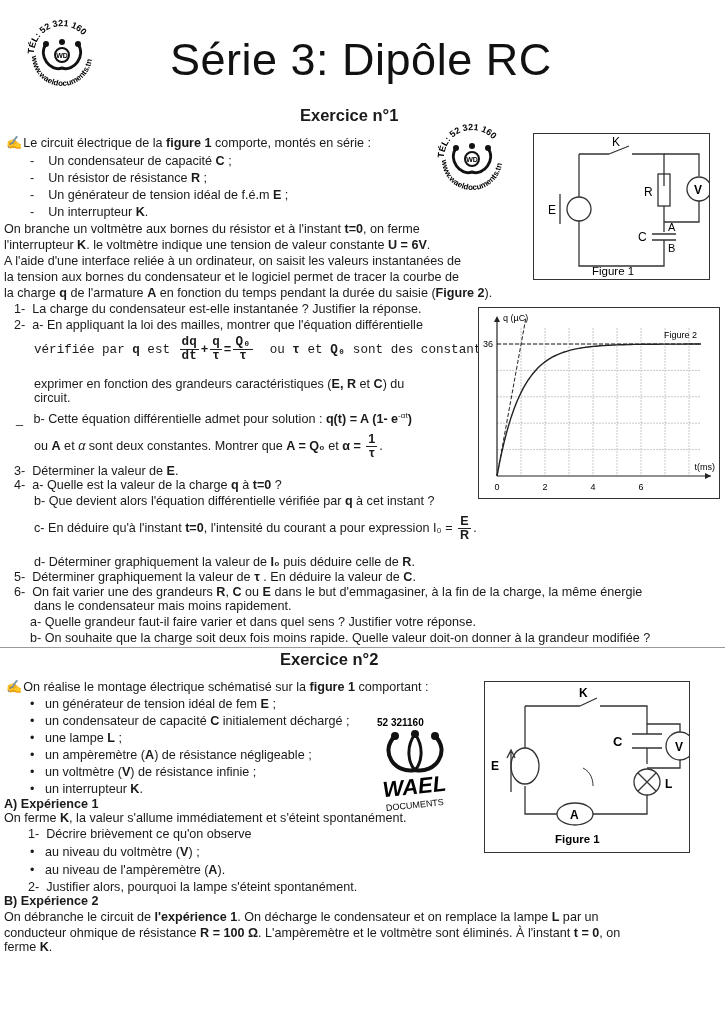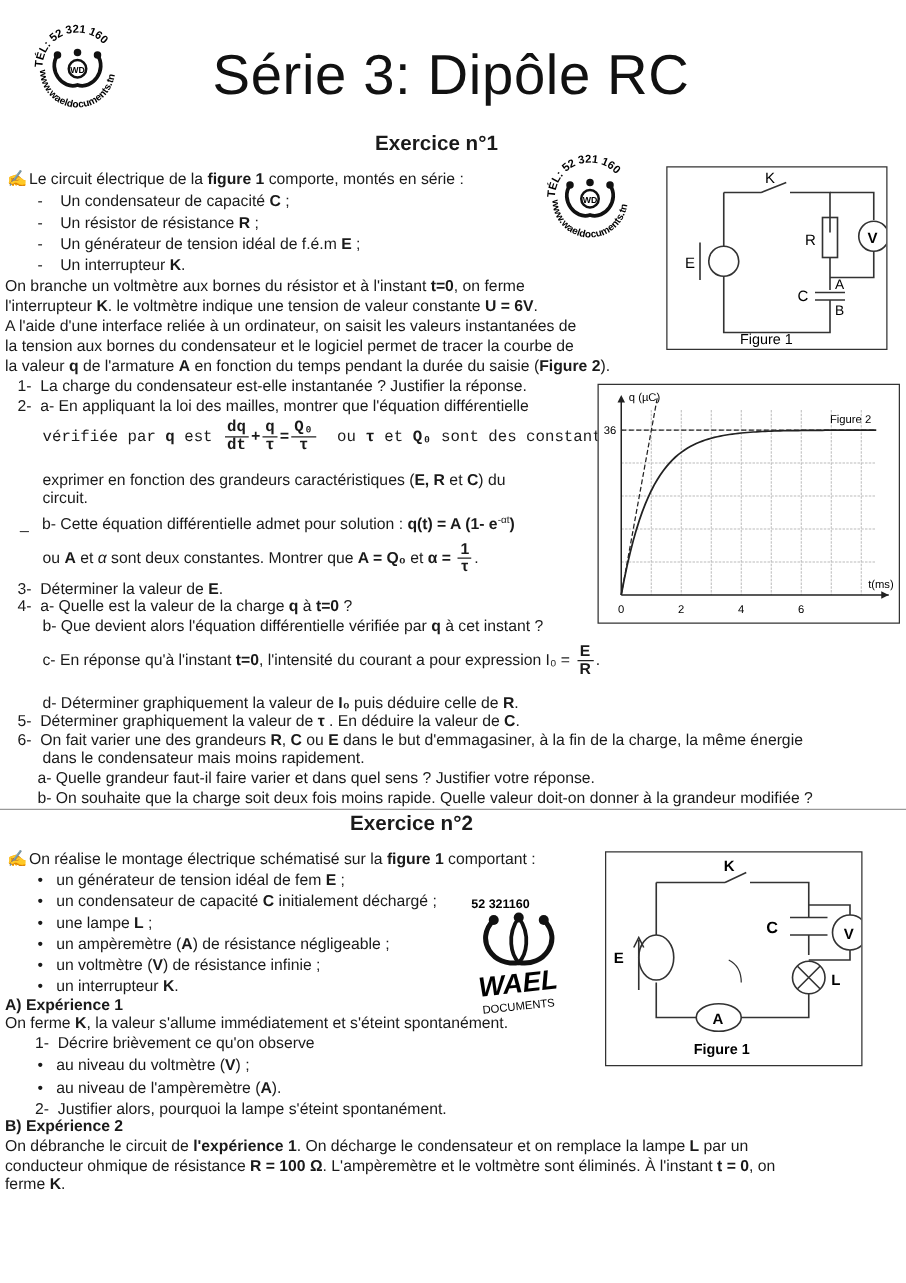--- a/index.html
+++ b/index.html
@@ -63,21 +63,21 @@
 </div>
 <div class="line" style="left:30px;top:154px;"><span>-</span>&nbsp;&nbsp;&nbsp;&nbsp;<span>Un condensateur de capacité </span><b>C</b><span> ;</span></div>
 <div class="line" style="left:30px;top:171px;"><span>-</span>&nbsp;&nbsp;&nbsp;&nbsp;<span>Un résistor de résistance </span><b>R</b><span> ;</span></div>
 <div class="line" style="left:30px;top:188px;"><span>-</span>&nbsp;&nbsp;&nbsp;&nbsp;<span>Un générateur de tension idéal de f.é.m </span><b>E</b><span> ;</span></div>
 <div class="line" style="left:30px;top:205px;"><span>-</span>&nbsp;&nbsp;&nbsp;&nbsp;<span>Un interrupteur </span><b>K</b><span>.</span></div>
 
 <div class="line" style="left:4px;top:222px;"><span>On branche un voltmètre aux bornes du résistor et à l'instant </span><b>t=0</b><span>, on ferme</span></div>
 <div class="line" style="left:4px;top:238px;"><span>l'interrupteur </span><b>K</b><span>. le voltmètre indique une tension de valeur constante </span><b>U = 6V</b><span>.</span></div>
 <div class="line" style="left:4px;top:254px;">A l'aide d'une interface reliée à un ordinateur, on saisit les valeurs instantanées de</div>
 <div class="line" style="left:4px;top:270px;">la tension aux bornes du condensateur et le logiciel permet de tracer la courbe de</div>
-<div class="line" style="left:4px;top:286px;"><span>la valeur </span><b>q</b><span> de l'armature </span><b>A</b><span> en fonction du temps pendant la durée du saisie (</span><b>Figure 2</b><span>).</span></div>
+<div class="line" style="left:4px;top:286px;"><span>la charge </span><b>q</b><span> de l'armature </span><b>A</b><span> en fonction du temps pendant la durée du saisie (</span><b>Figure 2</b><span>).</span></div>
 
 <div class="fig-box" style="left:533px;top:133px;width:175px;height:145px;">
   <svg width="175" height="145" viewBox="0 0 175 145">
     <g stroke="#333" stroke-width="1.3" fill="none">
       <path d="M45,20 L75,20 M75,20 L95,12 M98,20 L130,20 L130,52"></path>
       <path d="M130,20 L165,20 L165,42"></path>
       <circle cx="165" cy="55" r="12"></circle>
       <path d="M165,67 L165,88 L130,88"></path>
       <rect x="124" y="40" width="12" height="32"></rect>
       <path d="M130,72 L130,98"></path>
@@ -109,21 +109,21 @@
 <div class="line" style="left:34px;top:391px;">circuit.</div>
 <div class="line" style="left:16px;top:409px;">_&nbsp;&nbsp;&nbsp;<span>b- Cette équation différentielle admet pour solution : </span><b>q(t) = A (1- e</b><sup style="font-size:8px;">-αt</sup><b>)</b></div>
 <div class="line" style="left:34px;top:432px;line-height:28px;">
   <span>ou </span><b>A</b><span> et </span><i>α</i><span>  sont deux constantes. Montrer que </span><b>A = Q₀</b><span> et </span><b>α =</b>
   <span class="frac"><b class="num">1</b><b class="den">τ</b></span>.
 </div>
 <div class="line" style="left:14px;top:464px;"><span>3-</span>&nbsp;&nbsp;<span>Déterminer la valeur de </span><b>E</b><span>.</span></div>
 <div class="line" style="left:14px;top:478px;"><span>4-</span>&nbsp;&nbsp;<span>a- Quelle est la valeur de la charge </span><b>q</b><span> à </span><b>t=0</b><span> ?</span></div>
 <div class="line" style="left:34px;top:494px;"><span>b- Que devient alors l'équation différentielle vérifiée par </span><b>q</b><span> à cet instant ?</span></div>
 <div class="line" style="left:34px;top:514px;line-height:28px;">
-  <span>c- En réponse qu'à l'instant </span><b>t=0</b><span>, l'intensité du courant a pour expression </span><span>I₀ =</span>
+  <span>c- En déduire qu'à l'instant </span><b>t=0</b><span>, l'intensité du courant a pour expression </span><span>I₀ =</span>
   <span class="frac"><b class="num">E</b><b class="den">R</b></span>.
 </div>
 <div class="line" style="left:34px;top:555px;"><span>d- Déterminer graphiquement la valeur de </span><b>I₀</b><span> puis déduire celle de </span><b>R</b><span>.</span></div>
 <div class="line" style="left:14px;top:570px;"><span>5-</span>&nbsp;&nbsp;<span>Déterminer graphiquement la valeur de </span><b>τ</b><span> . En déduire la valeur de </span><b>C</b><span>.</span></div>
 <div class="line" style="left:14px;top:585px;"><span>6-</span>&nbsp;&nbsp;<span>On fait varier une des grandeurs </span><b>R</b><span>, </span><b>C</b><span> ou </span><b>E</b><span> dans le but d'emmagasiner, à la fin de la charge, la même énergie</span></div>
 <div class="line" style="left:34px;top:599px;">dans le condensateur mais moins rapidement.</div>
 <div class="line" style="left:30px;top:615px;">a- Quelle grandeur faut-il faire varier et dans quel sens ? Justifier votre réponse.</div>
 <div class="line" style="left:30px;top:631px;">b- On souhaite que la charge soit deux fois moins rapide. Quelle valeur doit-on donner à la grandeur modifiée ?</div>
 
 <div class="fig-box" style="left:478px;top:307px;width:240px;height:190px;border-width:1px;">

